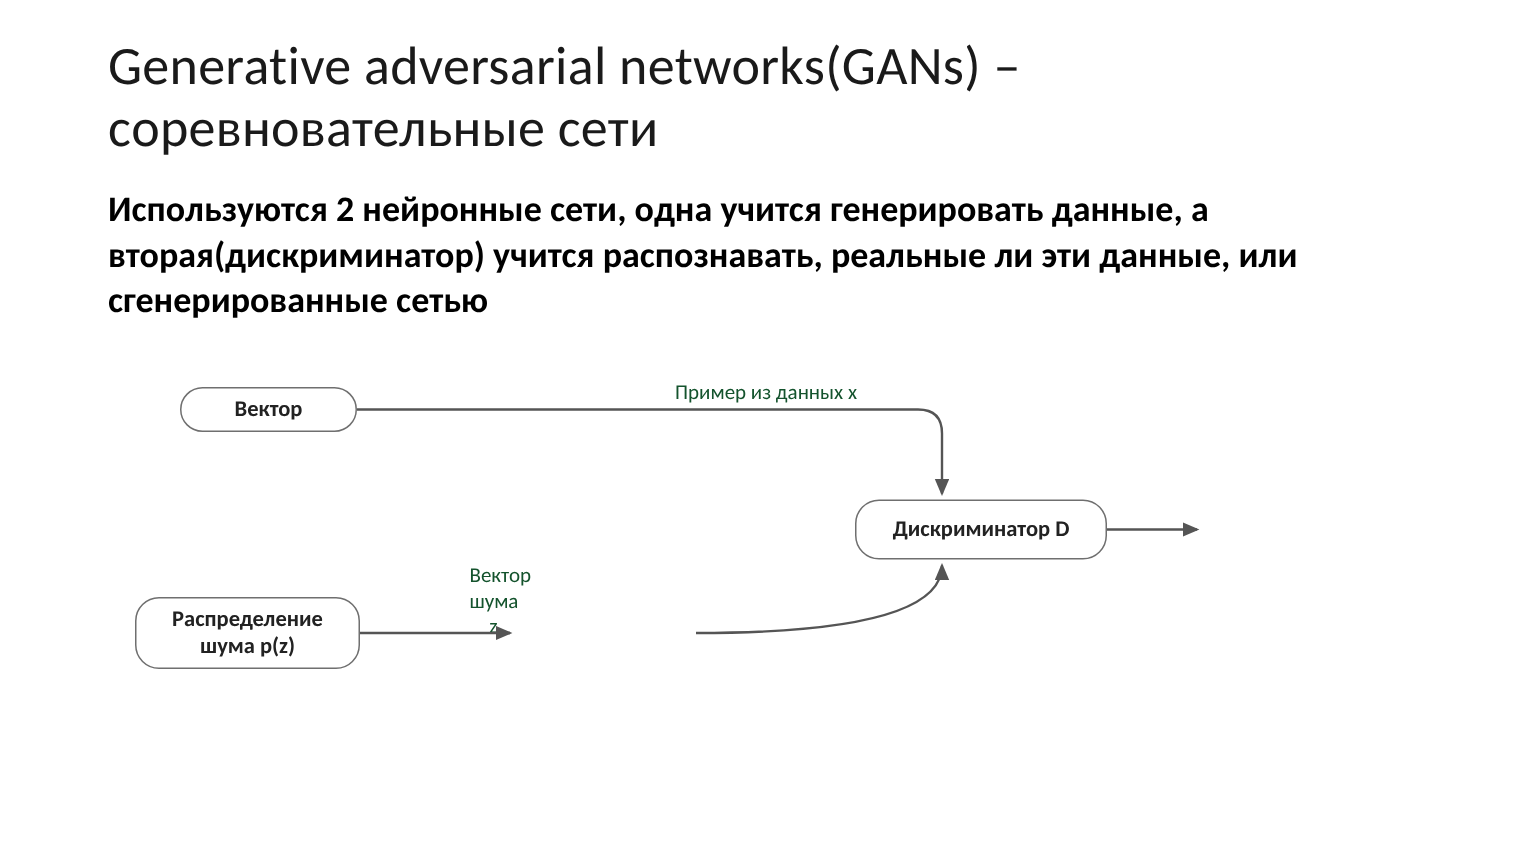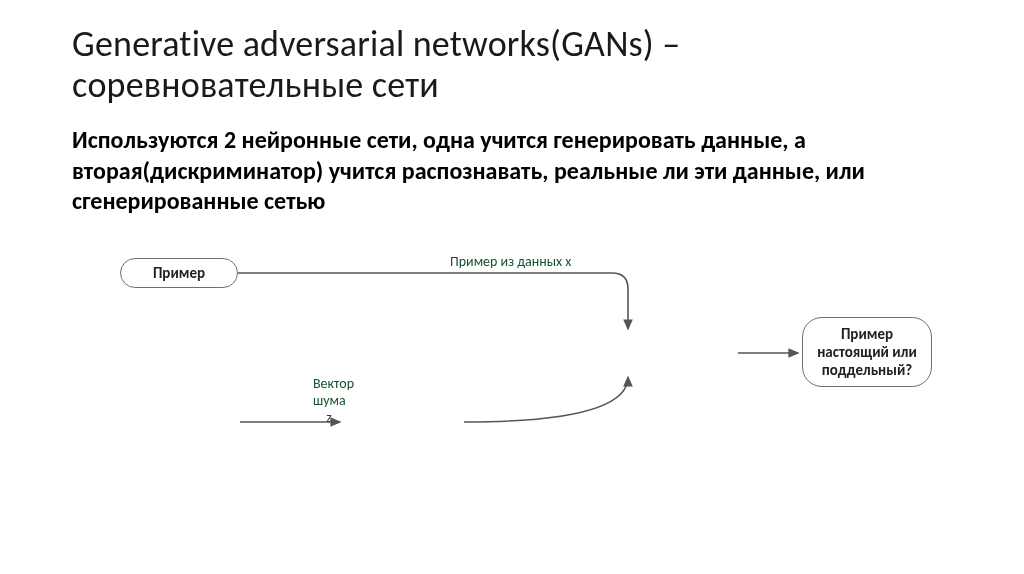--- a/index.html
+++ b/index.html
@@ -71,22 +71,23 @@
 </style>
 </head>
 <body>
 
 <div class="slide">
   <h1 class="title">Generative adversarial networks(GANs) – соревновательные сети</h1>
   <p class="body-text">Используются 2 нейронные сети, одна учится генерировать данные, а вторая(дискриминатор) учится распознавать, реальные ли эти данные, или сгенерированные сетью</p>
 
   <div class="diagram">
 
-    <div class="dbox" style="left:48px;  top:15px;  width:118px; height:30px;">Пример</div>
-    <div class="dbox" style="left:730px; top:74px;  width:130px; height:70px; border-radius:20px;">Пример настоящий или поддельный?</div>
+    <div class="dbox" style="left:48px;  top:15px;  width:118px; height:30px;">Вектор</div>
+    <div class="dbox" style="left:18px;  top:155px; width:150px; height:48px;">Распределение шума p(z)</div>
+    <div class="dbox" style="left:498px; top:90px;  width:168px; height:40px;">Дискриминатор D</div>
 
     <div class="dlabel" style="left:330px; top:10px;">Пример из данных x</div>
     <div class="dlabel" style="left:193px; top:132px; text-align:center; width:80px; white-space:normal;">Вектор шума z</div>
 
     <svg viewBox="0 0 870 250">
       <defs>
         <marker id="arrowhead" markerWidth="8" markerHeight="8" refX="6" refY="3" orient="auto">
           <path d="M0,0 L7,3 L0,6 Z" fill="#555"></path>
         </marker>
       </defs>

